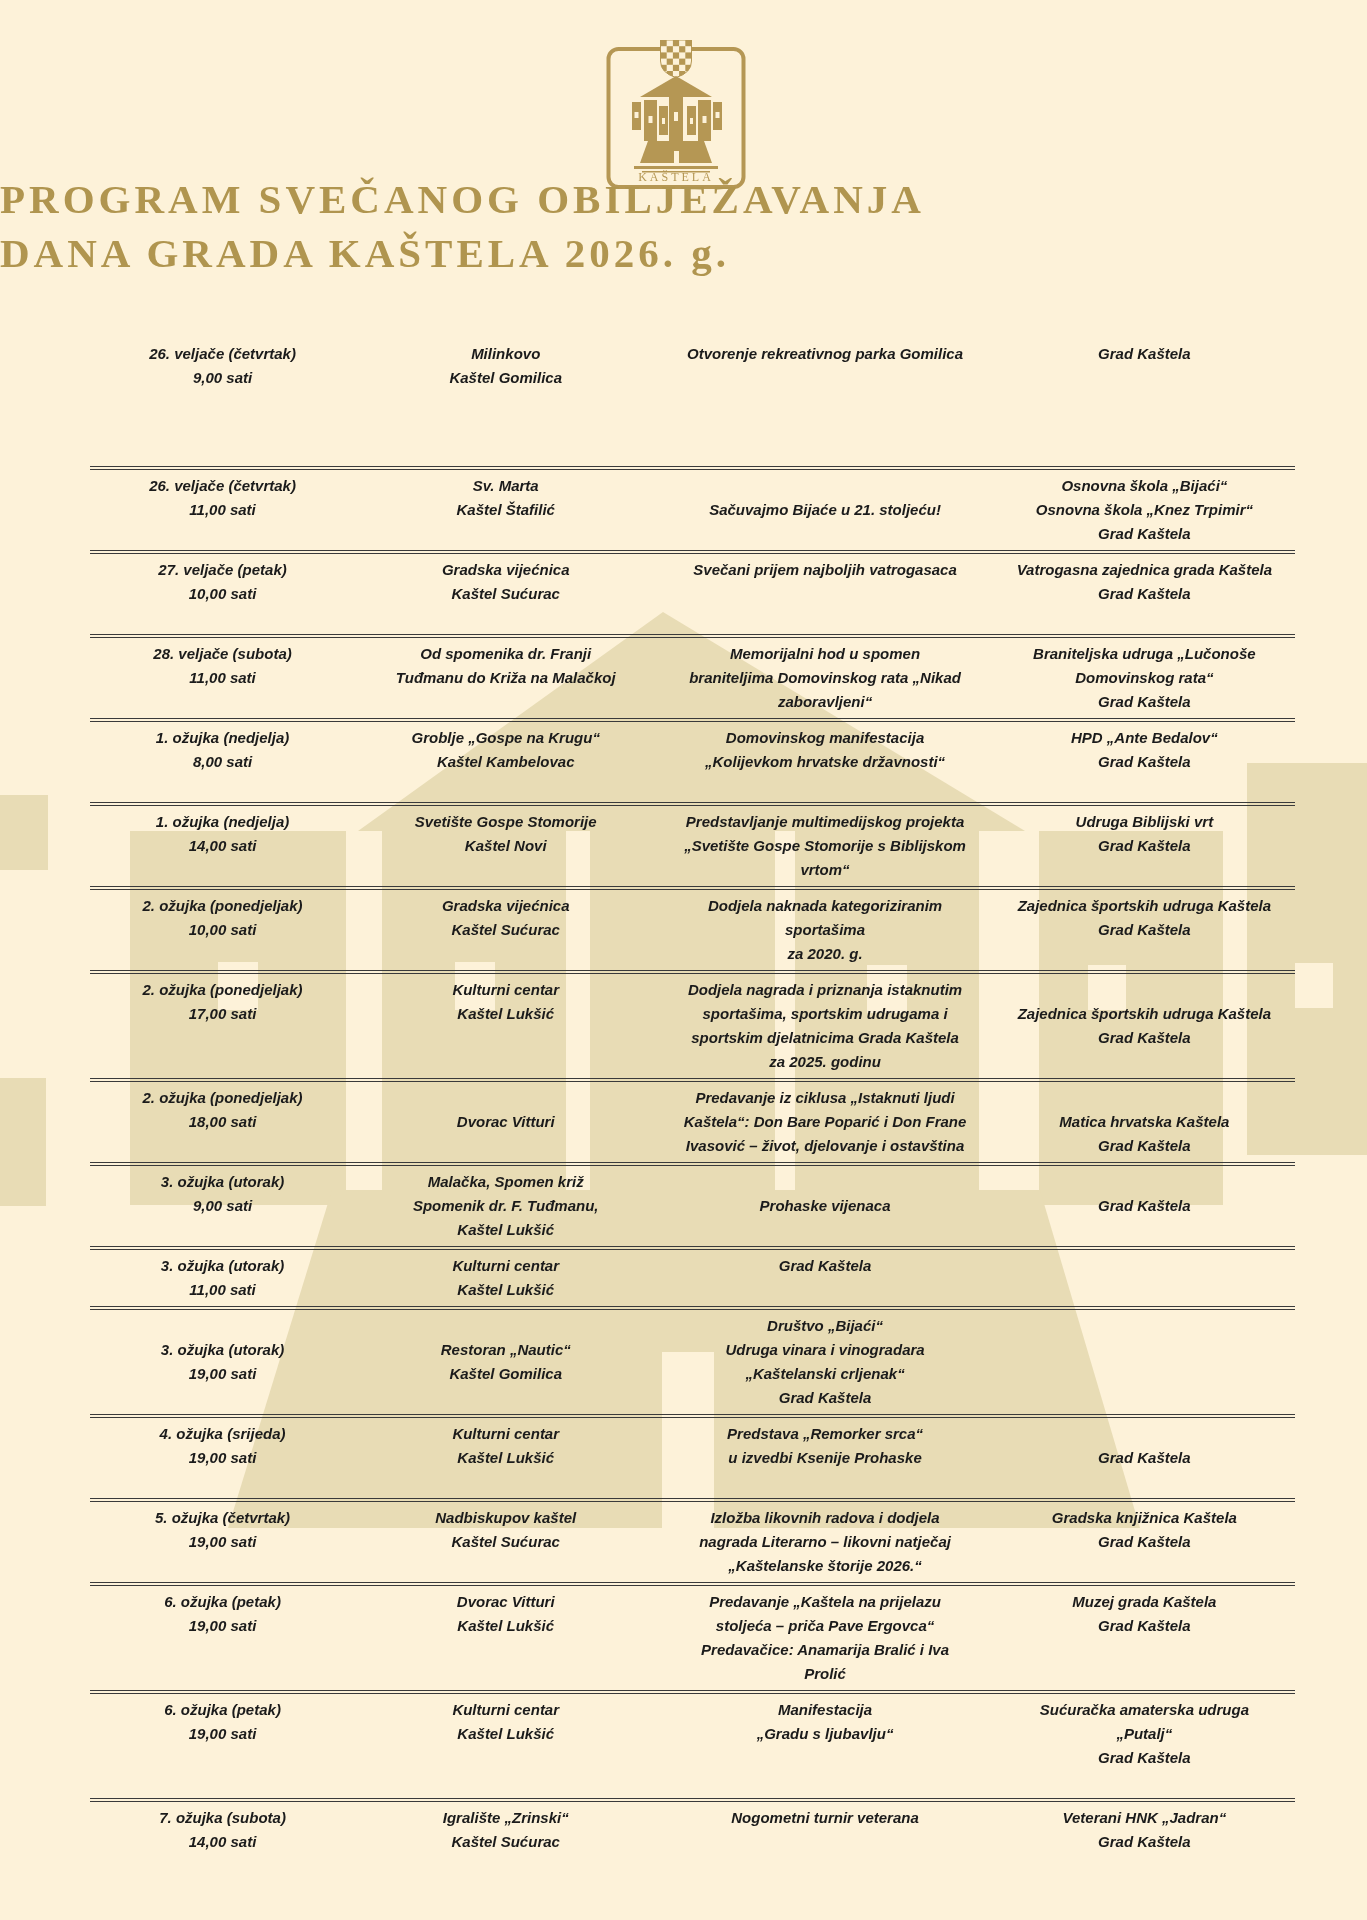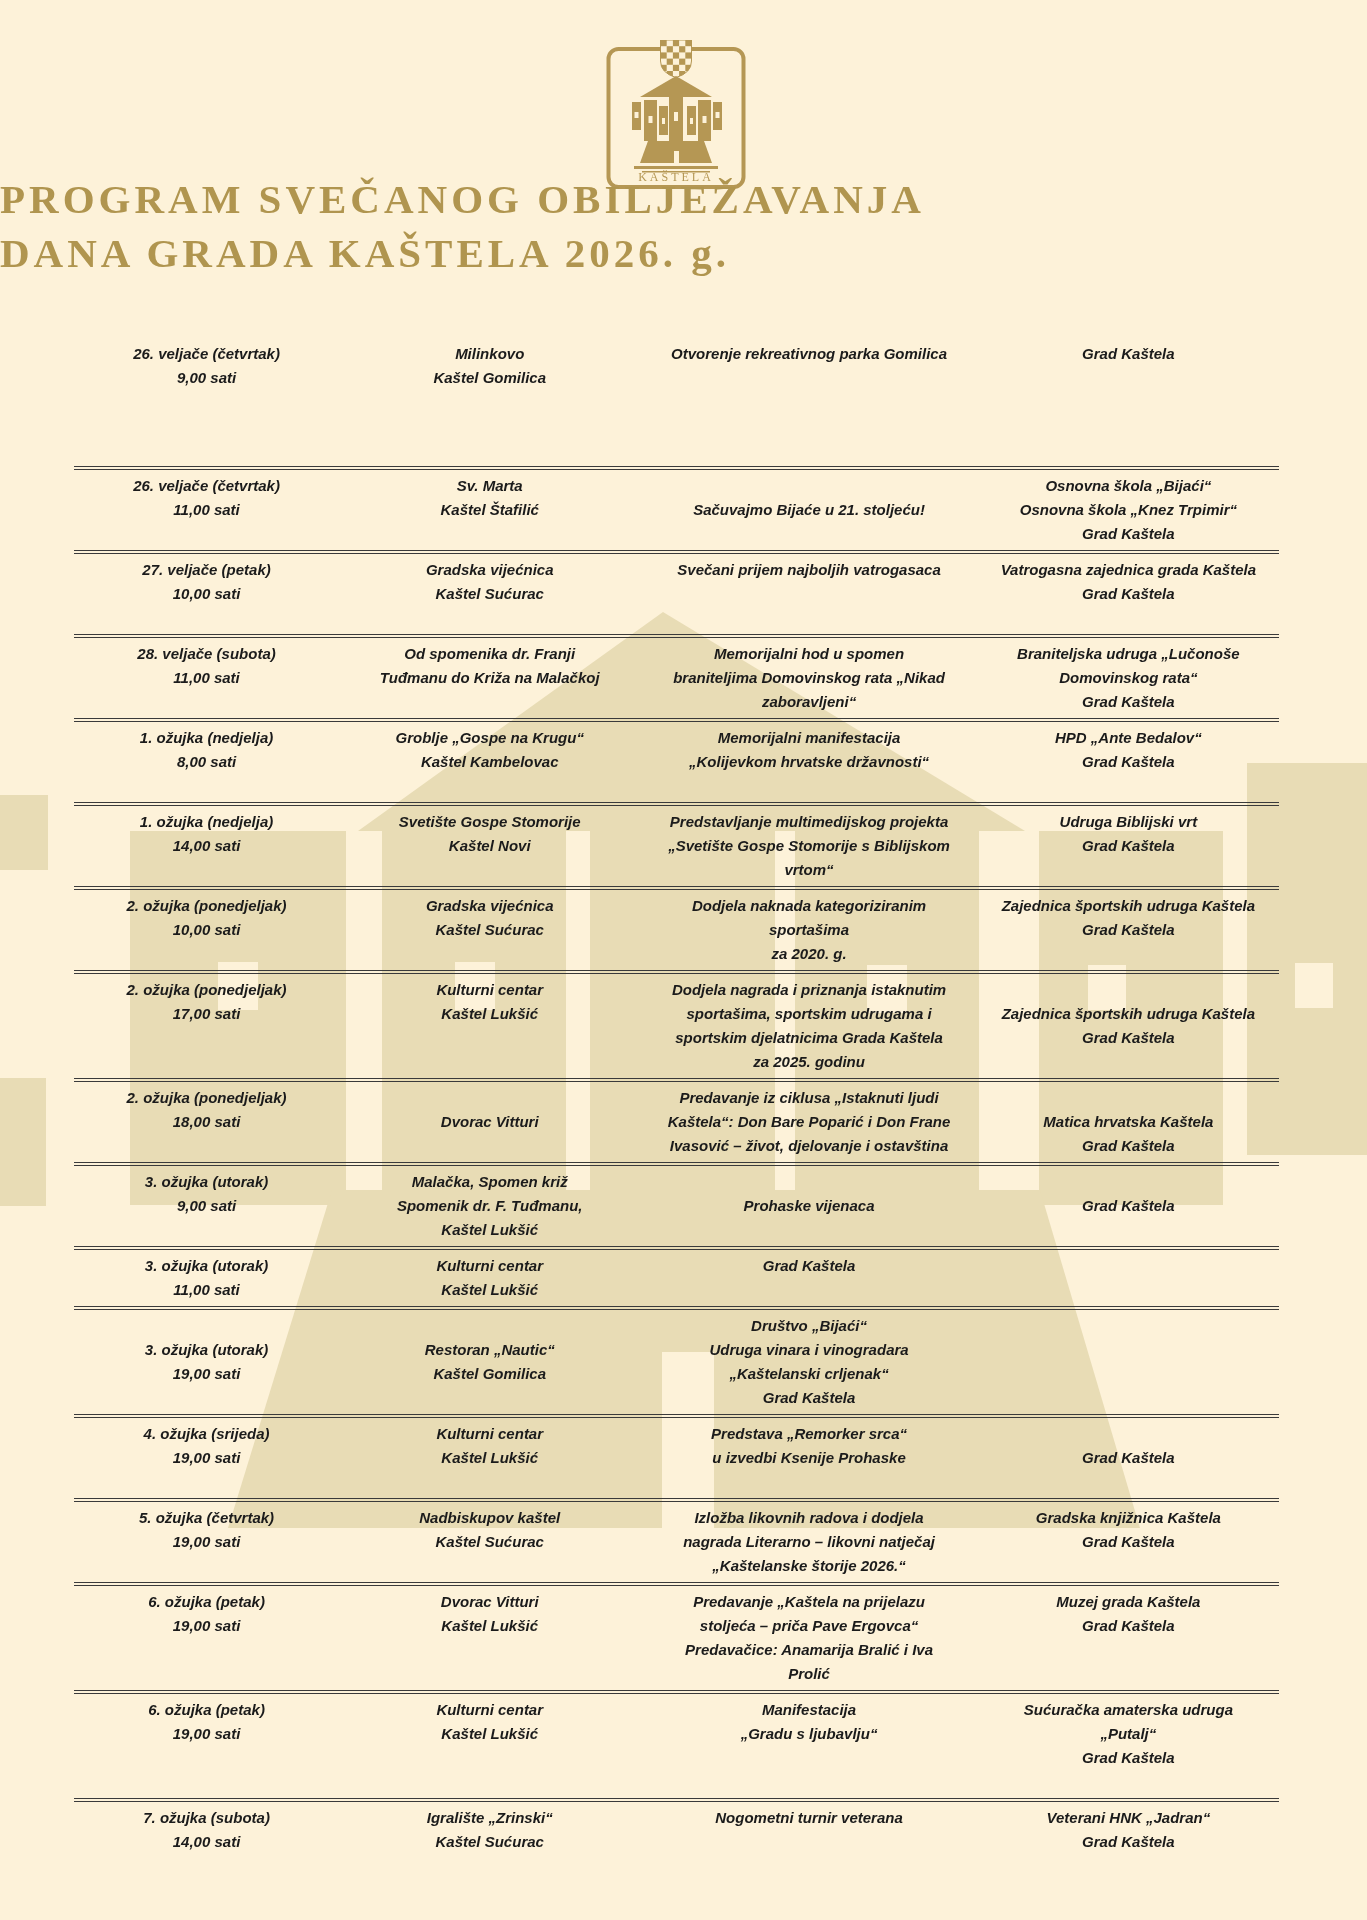--- a/index.html
+++ b/index.html
@@ -21,21 +21,21 @@
     position:absolute;left:0;top:172px;width:100%;z-index:2;
     text-align:left;
     font-family:"Liberation Serif",serif;
     font-weight:700;
     font-size:41px;
     line-height:54px;
     letter-spacing:4px;
     color:#b0954f;
   }
   .schedule{
-    position:absolute;left:74px;top:338px;width:1205px;z-index:2;
+    position:absolute;left:90px;top:338px;width:1205px;z-index:2;
   }
   .row{
     display:grid;
     grid-template-columns:22% 25% 28% 25%;
     padding:4px 0;
     border-bottom:4px double #3a3a3a;
   }
   .row:last-child{border-bottom:none;}
   .cell{
     text-align:center;
@@ -223,21 +223,21 @@
         <div class="cell cell--date">
           <div class="line">1. ožujka (nedjelja)</div>
           <div class="line">8,00 sati</div>
           <div class="line blank"></div>
         </div>
         <div class="cell cell--location">
           <div class="line">Groblje „Gospe na Krugu“</div>
           <div class="line">Kaštel Kambelovac</div>
         </div>
         <div class="cell cell--event">
-          <div class="line">Memorijalni manifestacija</div>
+          <div class="line">Domovinskog manifestacija</div>
           <div class="line">„Kolijevkom hrvatske državnosti“</div>
         </div>
         <div class="cell cell--organizer">
           <div class="line">HPD „Ante Bedalov“</div>
           <div class="line">Grad Kaštela</div>
         </div>
       </div>
       <div class="row">
         <div class="cell cell--date">
           <div class="line">1. ožujka (nedjelja)</div>

